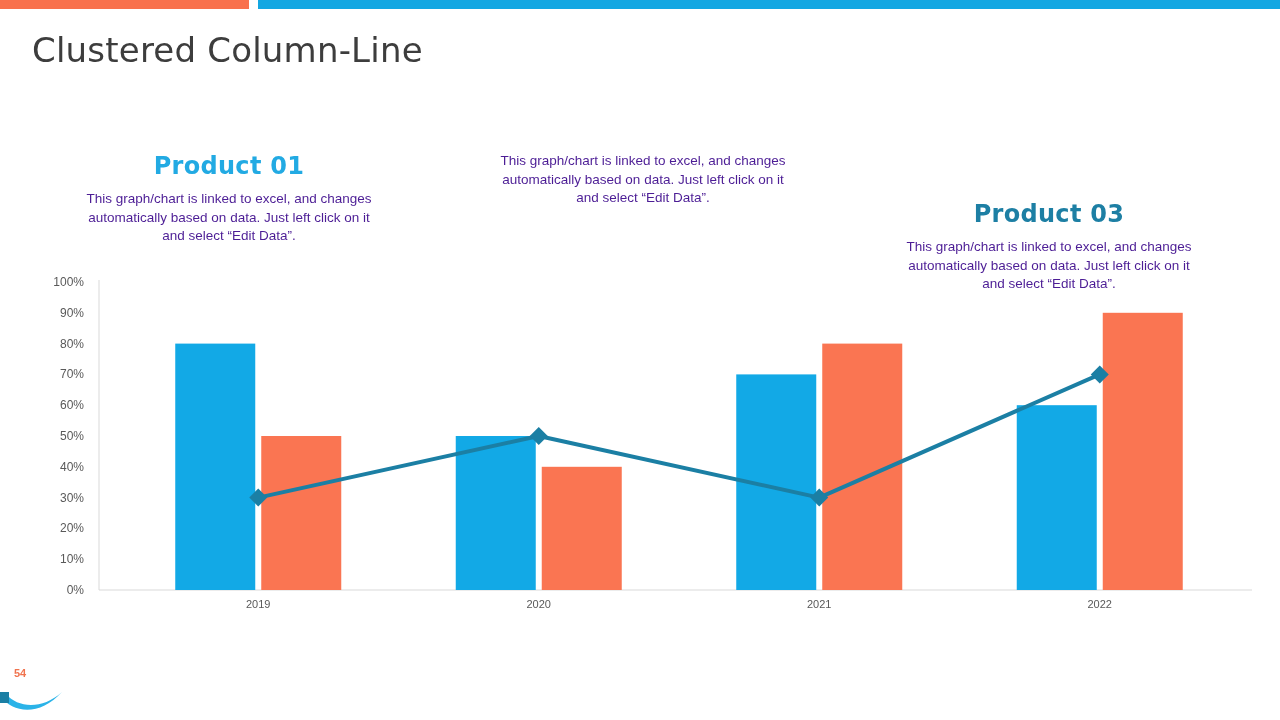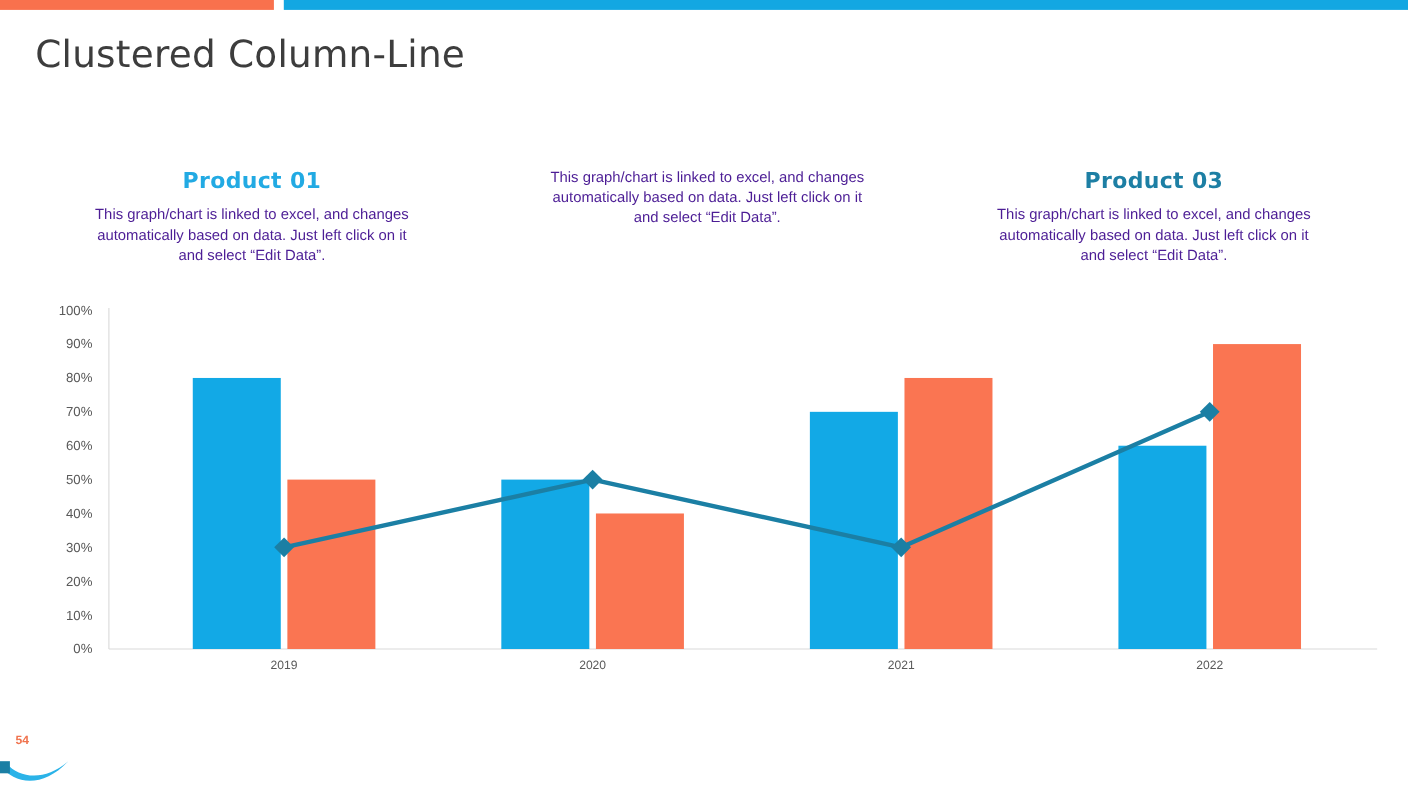--- a/index.html
+++ b/index.html
@@ -51,24 +51,24 @@
     width: 1280px;
     display: flex;
     justify-content: flex-start;
   }
   .product {
     width: 306px;
     text-align: center;
   }
   .product.p1 { margin-left: 76px; }
   .product.p2 { margin-left: 108px; }
-  .product.p3 { margin-left: 100px; }
+  .product.p3 { margin-left: 100px; margin-top: 48px; }
 
   .product-title {
-    font-size: 20px;
+    font-size: 24px;
     font-weight: bold;
     letter-spacing: 0.3px;
     font-family: "DejaVu Sans", sans-serif;
     margin-bottom: 10px;
   }
   .product.p1 .product-title { color: #22aae3; }
   .product.p2 .product-title { color: #f5765a; }
   .product.p3 .product-title { color: #1d7fa4; }
 
   .product-desc {

